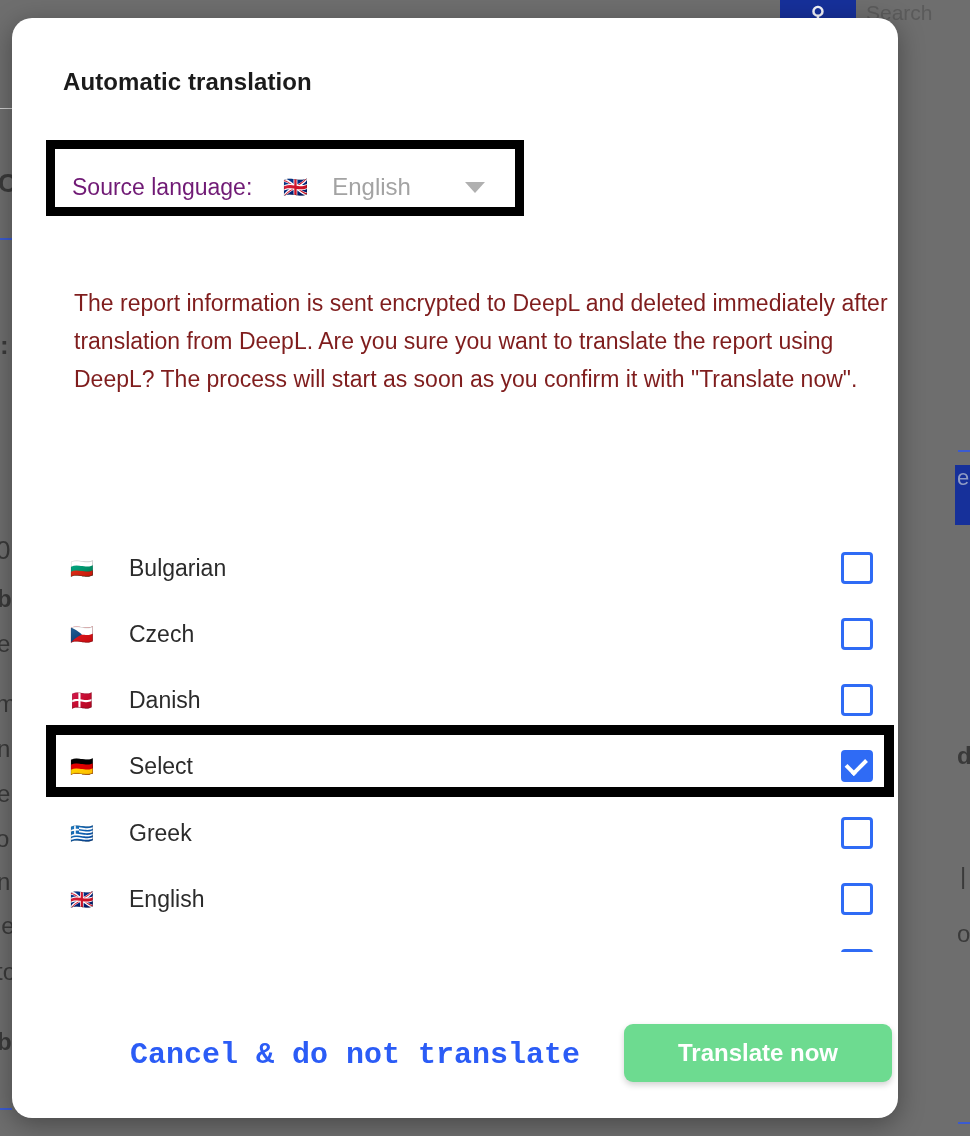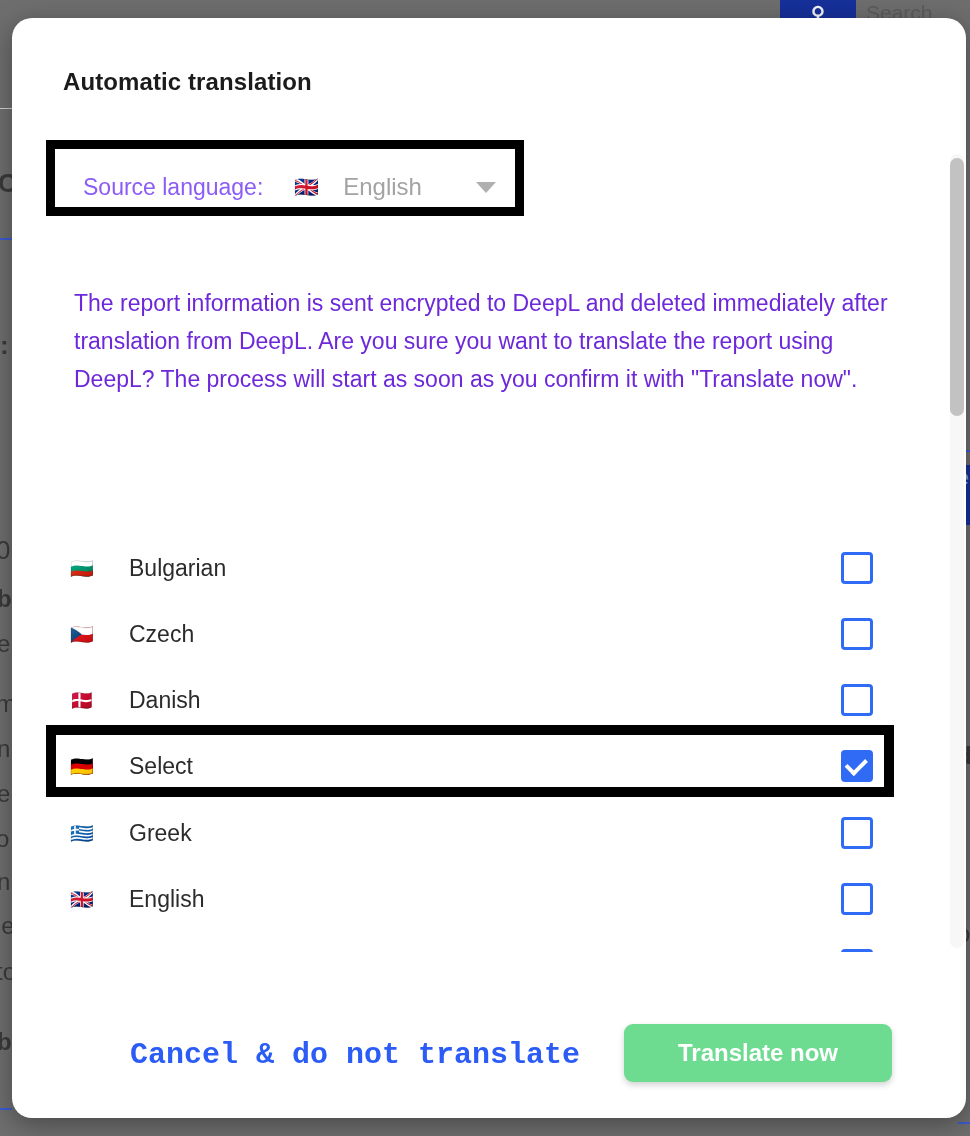--- a/index.html
+++ b/index.html
@@ -81,21 +81,21 @@
     position: absolute;
     background: #3b5bd0;
     height: 2px;
   }
 
   
   #modal {
     position: absolute;
     left: 12px;
     top: 18px;
-    width: 954px;
+    width: 886px;
     height: 1100px;
     background: #ffffff;
     border-radius: 20px;
     box-shadow: 0 6px 26px rgba(0,0,0,.35);
     overflow: hidden;
     box-sizing: border-box;
   }
 
   .modal-title {
     position: absolute;
@@ -128,22 +128,22 @@
   .src-inner {
     position: absolute;
     left: 9px;
     top: 9px;
     height: 58px;
     display: flex;
     align-items: center;
   }
   .src-label {
     font-size: 23px;
-    color: #8b5cf6;
-    margin-left: 19px;
+    color: #701a75;
+    margin-left: 8px;
   }
   .src-flag {
     margin-left: 31px;
     font-size: 20px;
     line-height: 1;
   }
   .src-value {
     margin-left: 24px;
     font-size: 24px;
     color: #a3a3a3;
@@ -199,21 +199,21 @@
   }
 
   
   .desc {
     position: absolute;
     left: 62px;
     top: 266px;
     width: 818px;
     font-size: 23px;
     line-height: 38px;
-    color: #6d28d9;
+    color: #7f1d1d;
   }
 
   
   .scroll-area {
     position: absolute;
     left: 0px;
     top: 442px;
     width: 946px;
     height: 492px;
     overflow: hidden;

